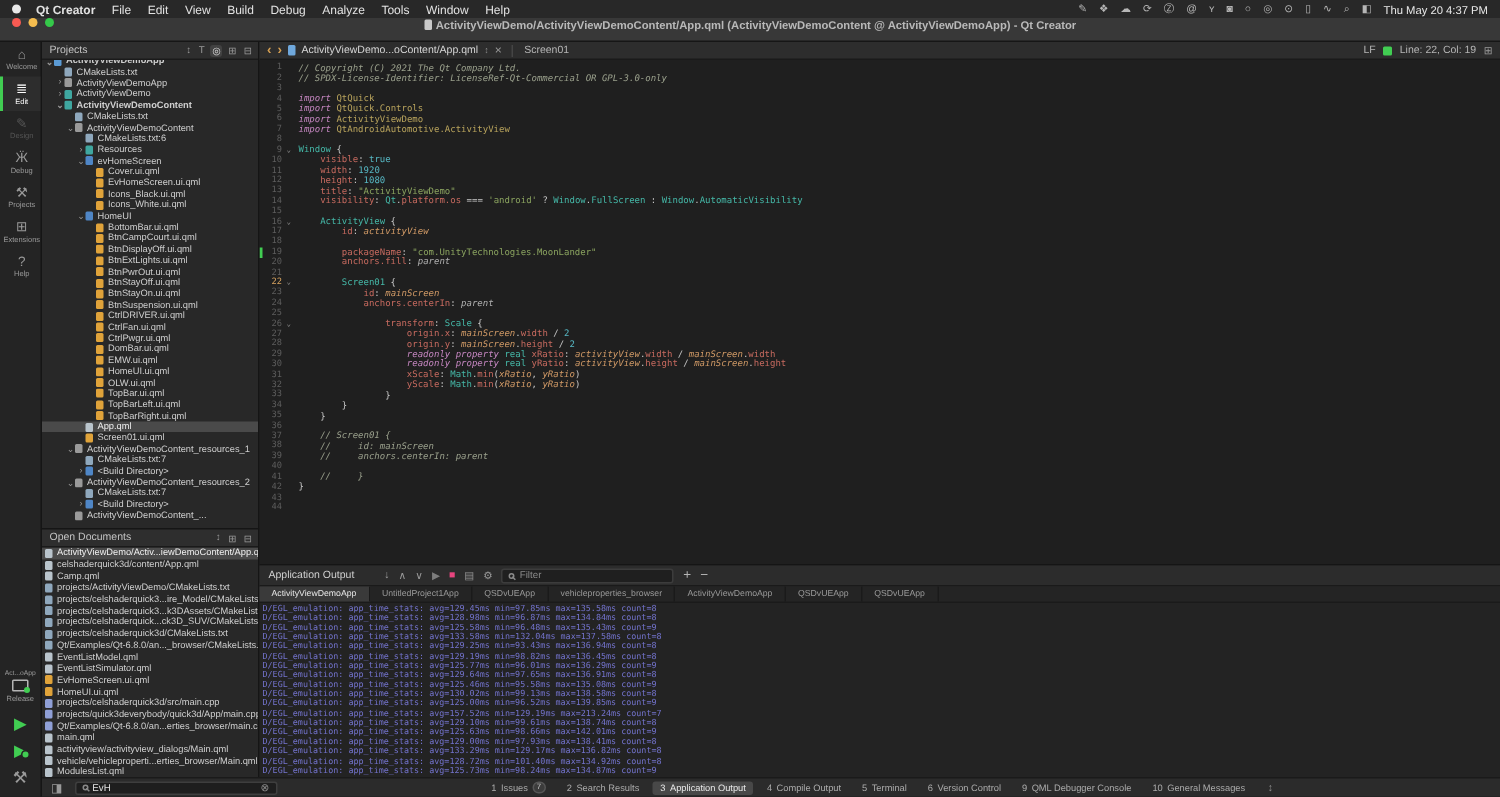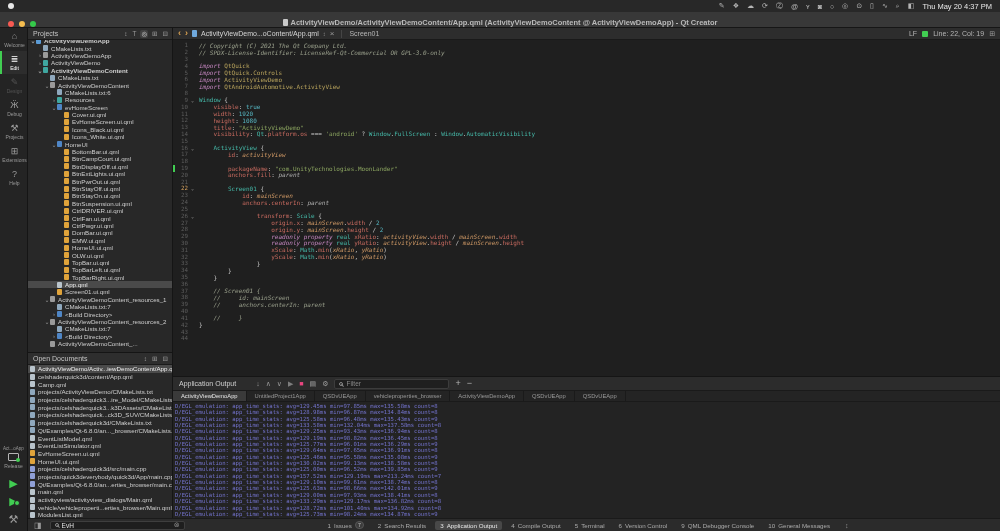--- a/index.html
+++ b/index.html
@@ -11,21 +11,21 @@
     display:flex; align-items:center; padding:0 8px; color:#e2e2e2; font-size:8px; z-index:5; }
   .apple { width:6px; height:6px; border-radius:50%; background:#e8e8e8; margin-right:10px; flex:none; }
   .mb-item { margin-right:11px; white-space:nowrap; }
   .mb-bold { font-weight:bold; }
   .mb-right { margin-left:auto; display:flex; align-items:center; gap:8px; color:#cfcfcf; font-size:7px; }
   .mb-status-ic { opacity:.85; }
   .mb-clock { font-size:7.5px; color:#e8e8e8; white-space:nowrap; }
 
   
   .titlebar { position:absolute; left:0; top:12px; width:1000px; height:16px; background:#383838;
-    border-bottom:1px solid #161616; display:flex; align-items:flex-end; }
+    border-bottom:1px solid #161616; display:flex; align-items:flex-start; }
   .lights { display:flex; gap:5px; margin-left:8px; }
   .light { width:6px; height:6px; border-radius:50%; }
   .l-close{ background:#f85a52; } .l-min{ background:#f5bd4f; } .l-zoom{ background:#35c94a; }
   .tb-title { position:absolute; left:0; right:0; text-align:center; font-size:7.5px; color:#b9b9b9;
     font-weight:bold; pointer-events:none; }
   .tb-doc { display:inline-block; width:5px; height:7px; background:#c9c9c9; border-radius:1px;
     vertical-align:-1px; margin-right:3px; }
 
   
   .rail { position:absolute; left:0; top:28px; width:28px; bottom:0; background:#242424;
@@ -151,20 +151,32 @@
   .sb-tab.active { background:#484848; color:#e8e8e8; }
   .sb-badge { background:#3c3c3c; border:1px solid #565656; border-radius:4px; font-size:5.2px;
     padding:0 2px; color:#c5c5c5; line-height:6px; }
   .sb-panes { color:#8a8a8a; font-size:7px; margin-left:2px; }
 </style>
 </head>
 <body>
 
 <div class="menubar">
   <span class="apple"></span>
+  <span style="display:flex;align-items:center;">
+      <span class="mb-item mb-bold">Qt Creator</span>
+      <span class="mb-item">File</span>
+      <span class="mb-item">Edit</span>
+      <span class="mb-item">View</span>
+      <span class="mb-item">Build</span>
+      <span class="mb-item">Debug</span>
+      <span class="mb-item">Analyze</span>
+      <span class="mb-item">Tools</span>
+      <span class="mb-item">Window</span>
+      <span class="mb-item">Help</span>
+    </span>
   <span class="mb-right">
     <span style="display:flex;gap:8px;align-items:center;">
         <span class="mb-status-ic">✎</span>
         <span class="mb-status-ic">❖</span>
         <span class="mb-status-ic">☁</span>
         <span class="mb-status-ic">⟳</span>
         <span class="mb-status-ic">Ⓩ</span>
         <span class="mb-status-ic">@</span>
         <span class="mb-status-ic">ʏ</span>
         <span class="mb-status-ic">◙</span>

